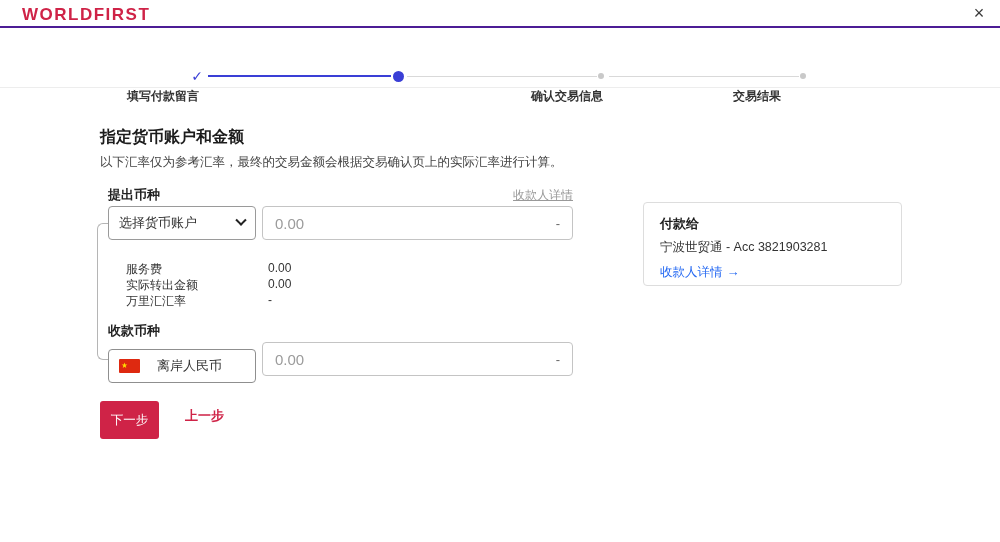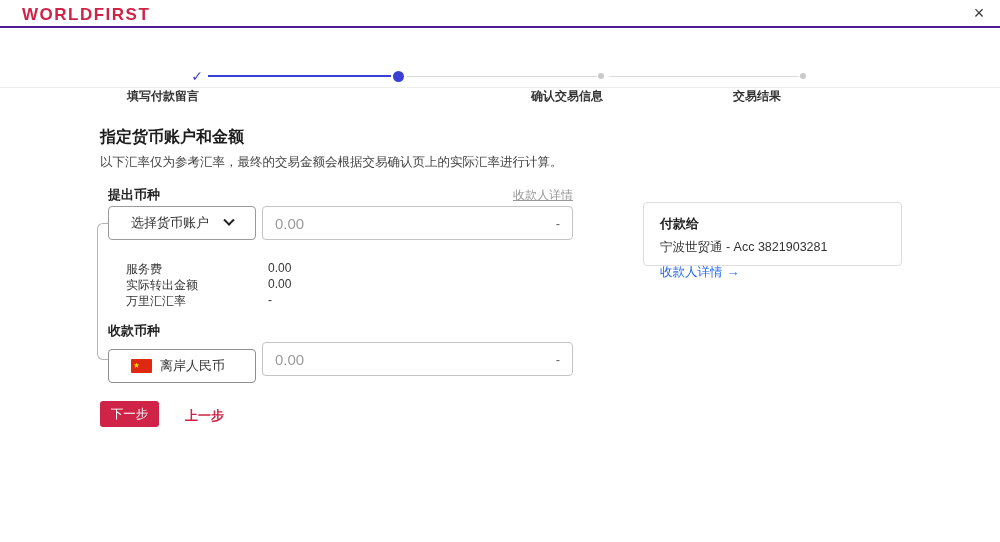--- a/index.html
+++ b/index.html
@@ -29,21 +29,21 @@
 
   
   .page-title { position:absolute; left:100px; top:127px; font-size:16px; font-weight:bold; color:#1c1c1c; }
   .page-subtitle { position:absolute; left:100px; top:154px; font-size:12.5px; color:#444; }
 
   .section-label { position:absolute; font-size:13px; font-weight:bold; color:#222; }
   .src-label { left:108px; top:186px; }
   .dst-label { left:108px; top:322px; }
   .withdraw-all { position:absolute; right:427px; top:187px; font-size:12px; color:#999; text-decoration:underline; cursor:pointer; }
 
-  .select-box { position:absolute; left:108px; width:148px; height:34px; border:1px solid #9a9a9a; border-radius:4px; background:#fff; display:flex; align-items:center; padding:0 22px; cursor:pointer; }
+  .select-box { position:absolute; left:108px; width:148px; height:34px; border:1px solid #9a9a9a; border-radius:4px; background:#fff; display:flex; align-items:center; padding:0 10px; cursor:pointer;gap:9px; }
   .select-src { top:206px; }
   .select-dst { top:342px; border-color:#8f8f8f;margin-top:7px; }
   .select-text { font-size:13px; color:#333; flex:1; white-space:nowrap; overflow:hidden; }
   .chevron { width:8px; height:8px; border-right:2px solid #222; border-bottom:2px solid #222; transform:rotate(45deg) translate(-2px,-2px); flex:0 0 auto; }
 
   .amount-box { position:absolute; left:262px; width:311px; height:34px; border:1px solid #c4c4c4; border-radius:4px; background:#fff; display:flex; align-items:center; padding:0 12px; }
   .amount-src { top:206px; }
   .amount-dst { top:342px; }
   .amount-input { border:none; outline:none; flex:1; font-size:15px; color:#333; font-family:inherit; background:transparent; min-width:0; }
   .amount-input::placeholder { color:#9b9b9b; }
@@ -51,25 +51,25 @@
 
   .bracket { position:absolute; left:97px; top:223px; width:11px; height:137px; border-left:1px solid #b5b5b5; border-top:1px solid #b5b5b5; border-bottom:1px solid #b5b5b5; border-radius:6px 0 0 6px; }
 
   .detail-row { position:absolute; left:126px; width:320px; font-size:12px; color:#333; }
   .detail-row .dv { position:absolute; left:142px; }
   .dr0 { top:261px; } .dr1 { top:277px; } .dr2 { top:293px; }
 
   .flag { width:21px; height:14px; background:#de2910; margin-right:8px; flex:0 0 auto; position:relative; border-radius:1px; }
   .flag svg { position:absolute; left:1px; top:2px; }
 
-  .next-btn { position:absolute; left:100px; top:401px; width:59px; height:26px; background:var(--brand-red,#cf2347); color:#fff; border:none; border-radius:3px; font-size:12.5px; font-family:inherit; cursor:pointer; }
+  .next-btn { position:absolute; left:100px; top:401px; width:59px; height:38px; background:var(--brand-red,#cf2347); color:#fff; border:none; border-radius:3px; font-size:12.5px; font-family:inherit; cursor:pointer; }
   .back-link { position:absolute; left:185px; top:407px; font-size:13px; font-weight:bold; color:var(--brand-red,#cf2347); cursor:pointer; }
 
   
-  .payee-card { position:absolute; left:643px; top:202px; width:259px; height:64px; border:1px solid #ddd; border-radius:4px; background:#fff; padding:12px 16px; }
+  .payee-card { position:absolute; left:643px; top:202px; width:259px; height:84px; border:1px solid #ddd; border-radius:4px; background:#fff; padding:12px 16px; }
   .payee-title { font-size:13px; font-weight:bold; color:#1c1c1c; }
   .payee-account { font-size:12.5px; color:#333; margin-top:6px; }
   .payee-link { font-size:12.5px; color:var(--link-blue,#2468f2); margin-top:8px; cursor:pointer; display:inline-block; }
   .payee-arrow { font-size:13px; color:var(--link-blue,#2468f2); margin-left:4px; }
 </style>
 </head>
 <body>
 
 <div class="screen">
 

